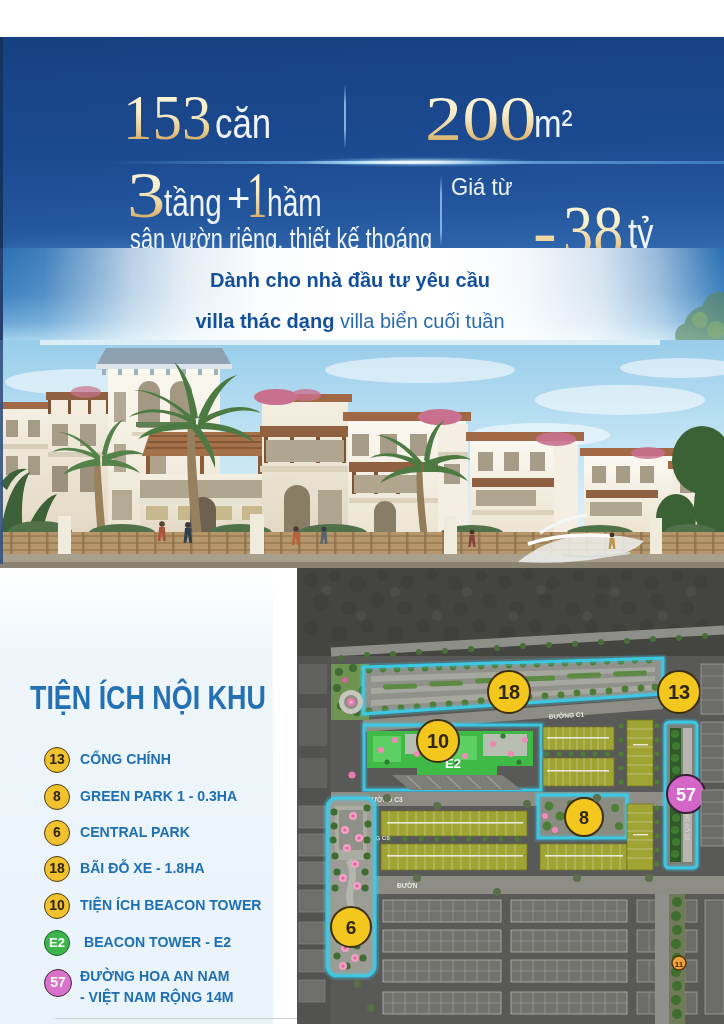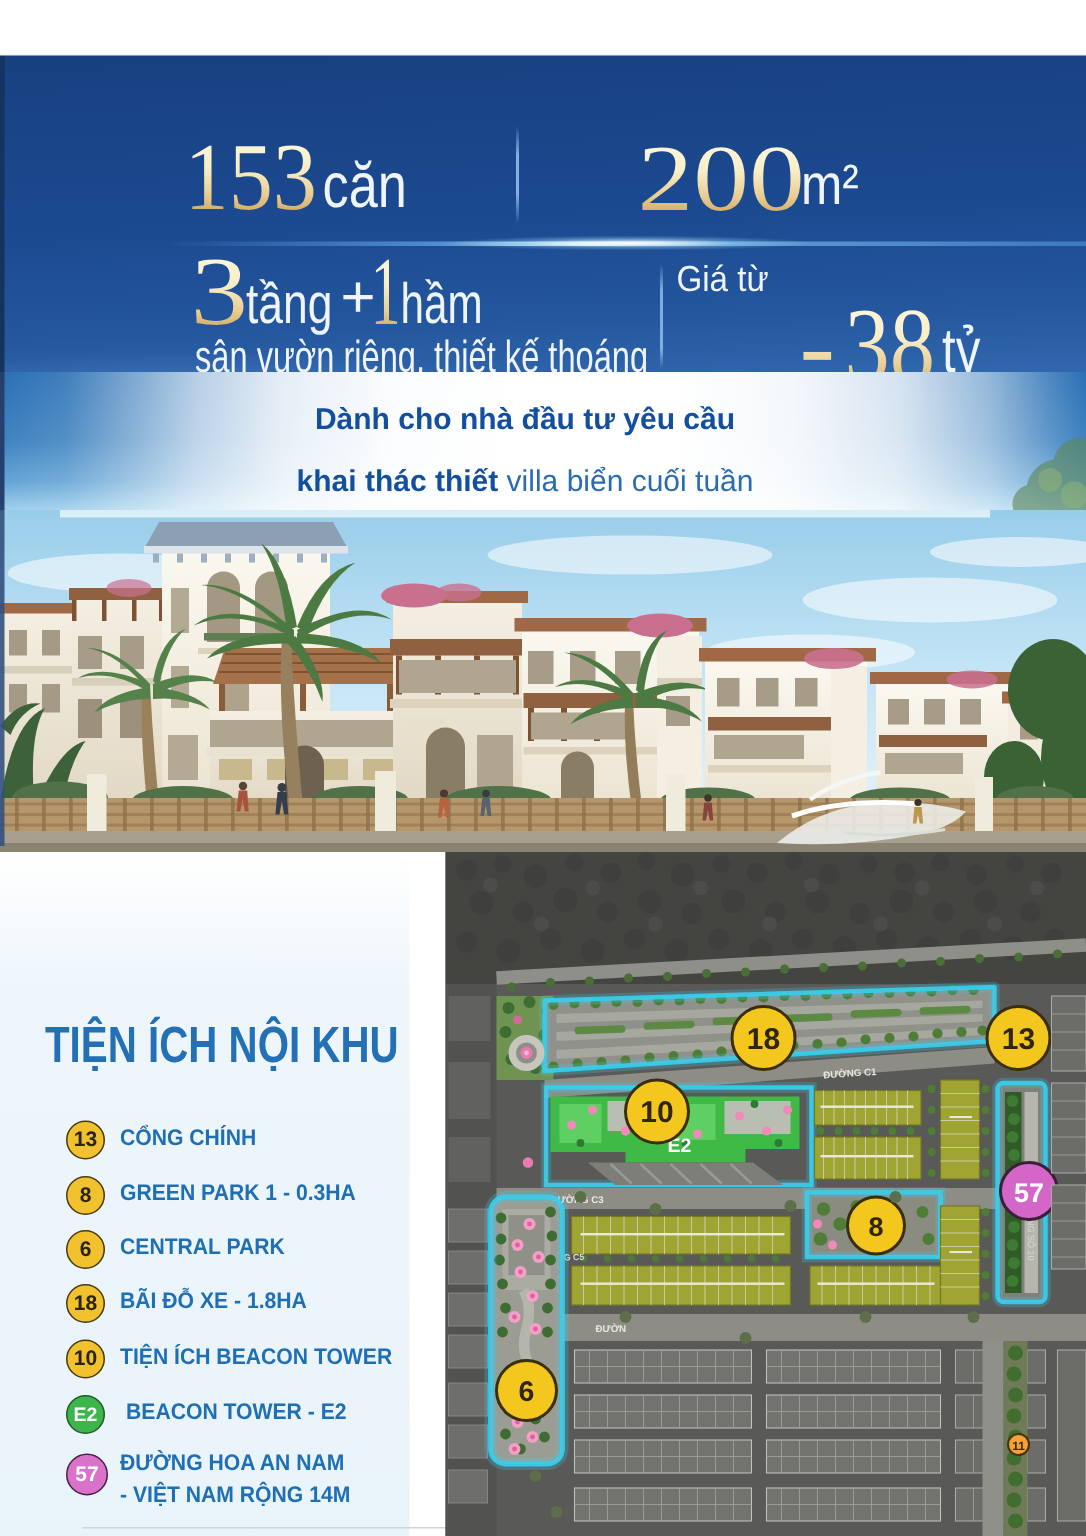--- a/index.html
+++ b/index.html
@@ -74,21 +74,21 @@
         <g fill="#8fb477" opacity=".55">
           <circle cx="52" cy="32" r="8"></circle>
           <circle cx="68" cy="42" r="9"></circle>
         </g>
       </svg>
   </div>
 
   <div id="mid1" class="abs" style="left:0;top:9px;width:700px;text-align:center;font-size:20px;font-weight:700;color:#124f9e;margin-top:12px;">Dành cho nhà đầu tư yêu cầu</div>
 
 
-  <div id="mid3" class="abs" style="left:0;top:62px;width:700px;text-align:center;font-size:20px;color:#2a6cb4;"><b style="color:#124f9e;">khai thác thiết</b> villa biển cuối tuần</div>
+  <div id="mid3" class="abs" style="left:0;top:62px;width:700px;text-align:center;font-size:20px;color:#2a6cb4;"><b style="color:#124f9e;">villa thác dạng</b> villa biển cuối tuần</div>
 </div>
 
 <div class="abs" style="left:0;top:340px;width:724px;height:228px;">
 <svg width="724" height="228" viewBox="0 0 724 228">
   <defs>
     <linearGradient id="sky" x1="0" y1="0" x2="0" y2="1">
       <stop offset="0" stop-color="#98cdea"></stop>
       <stop offset="0.45" stop-color="#c2e4f5"></stop>
       <stop offset="0.85" stop-color="#e2f1fa"></stop>
       <stop offset="1" stop-color="#ecf6fc"></stop>

